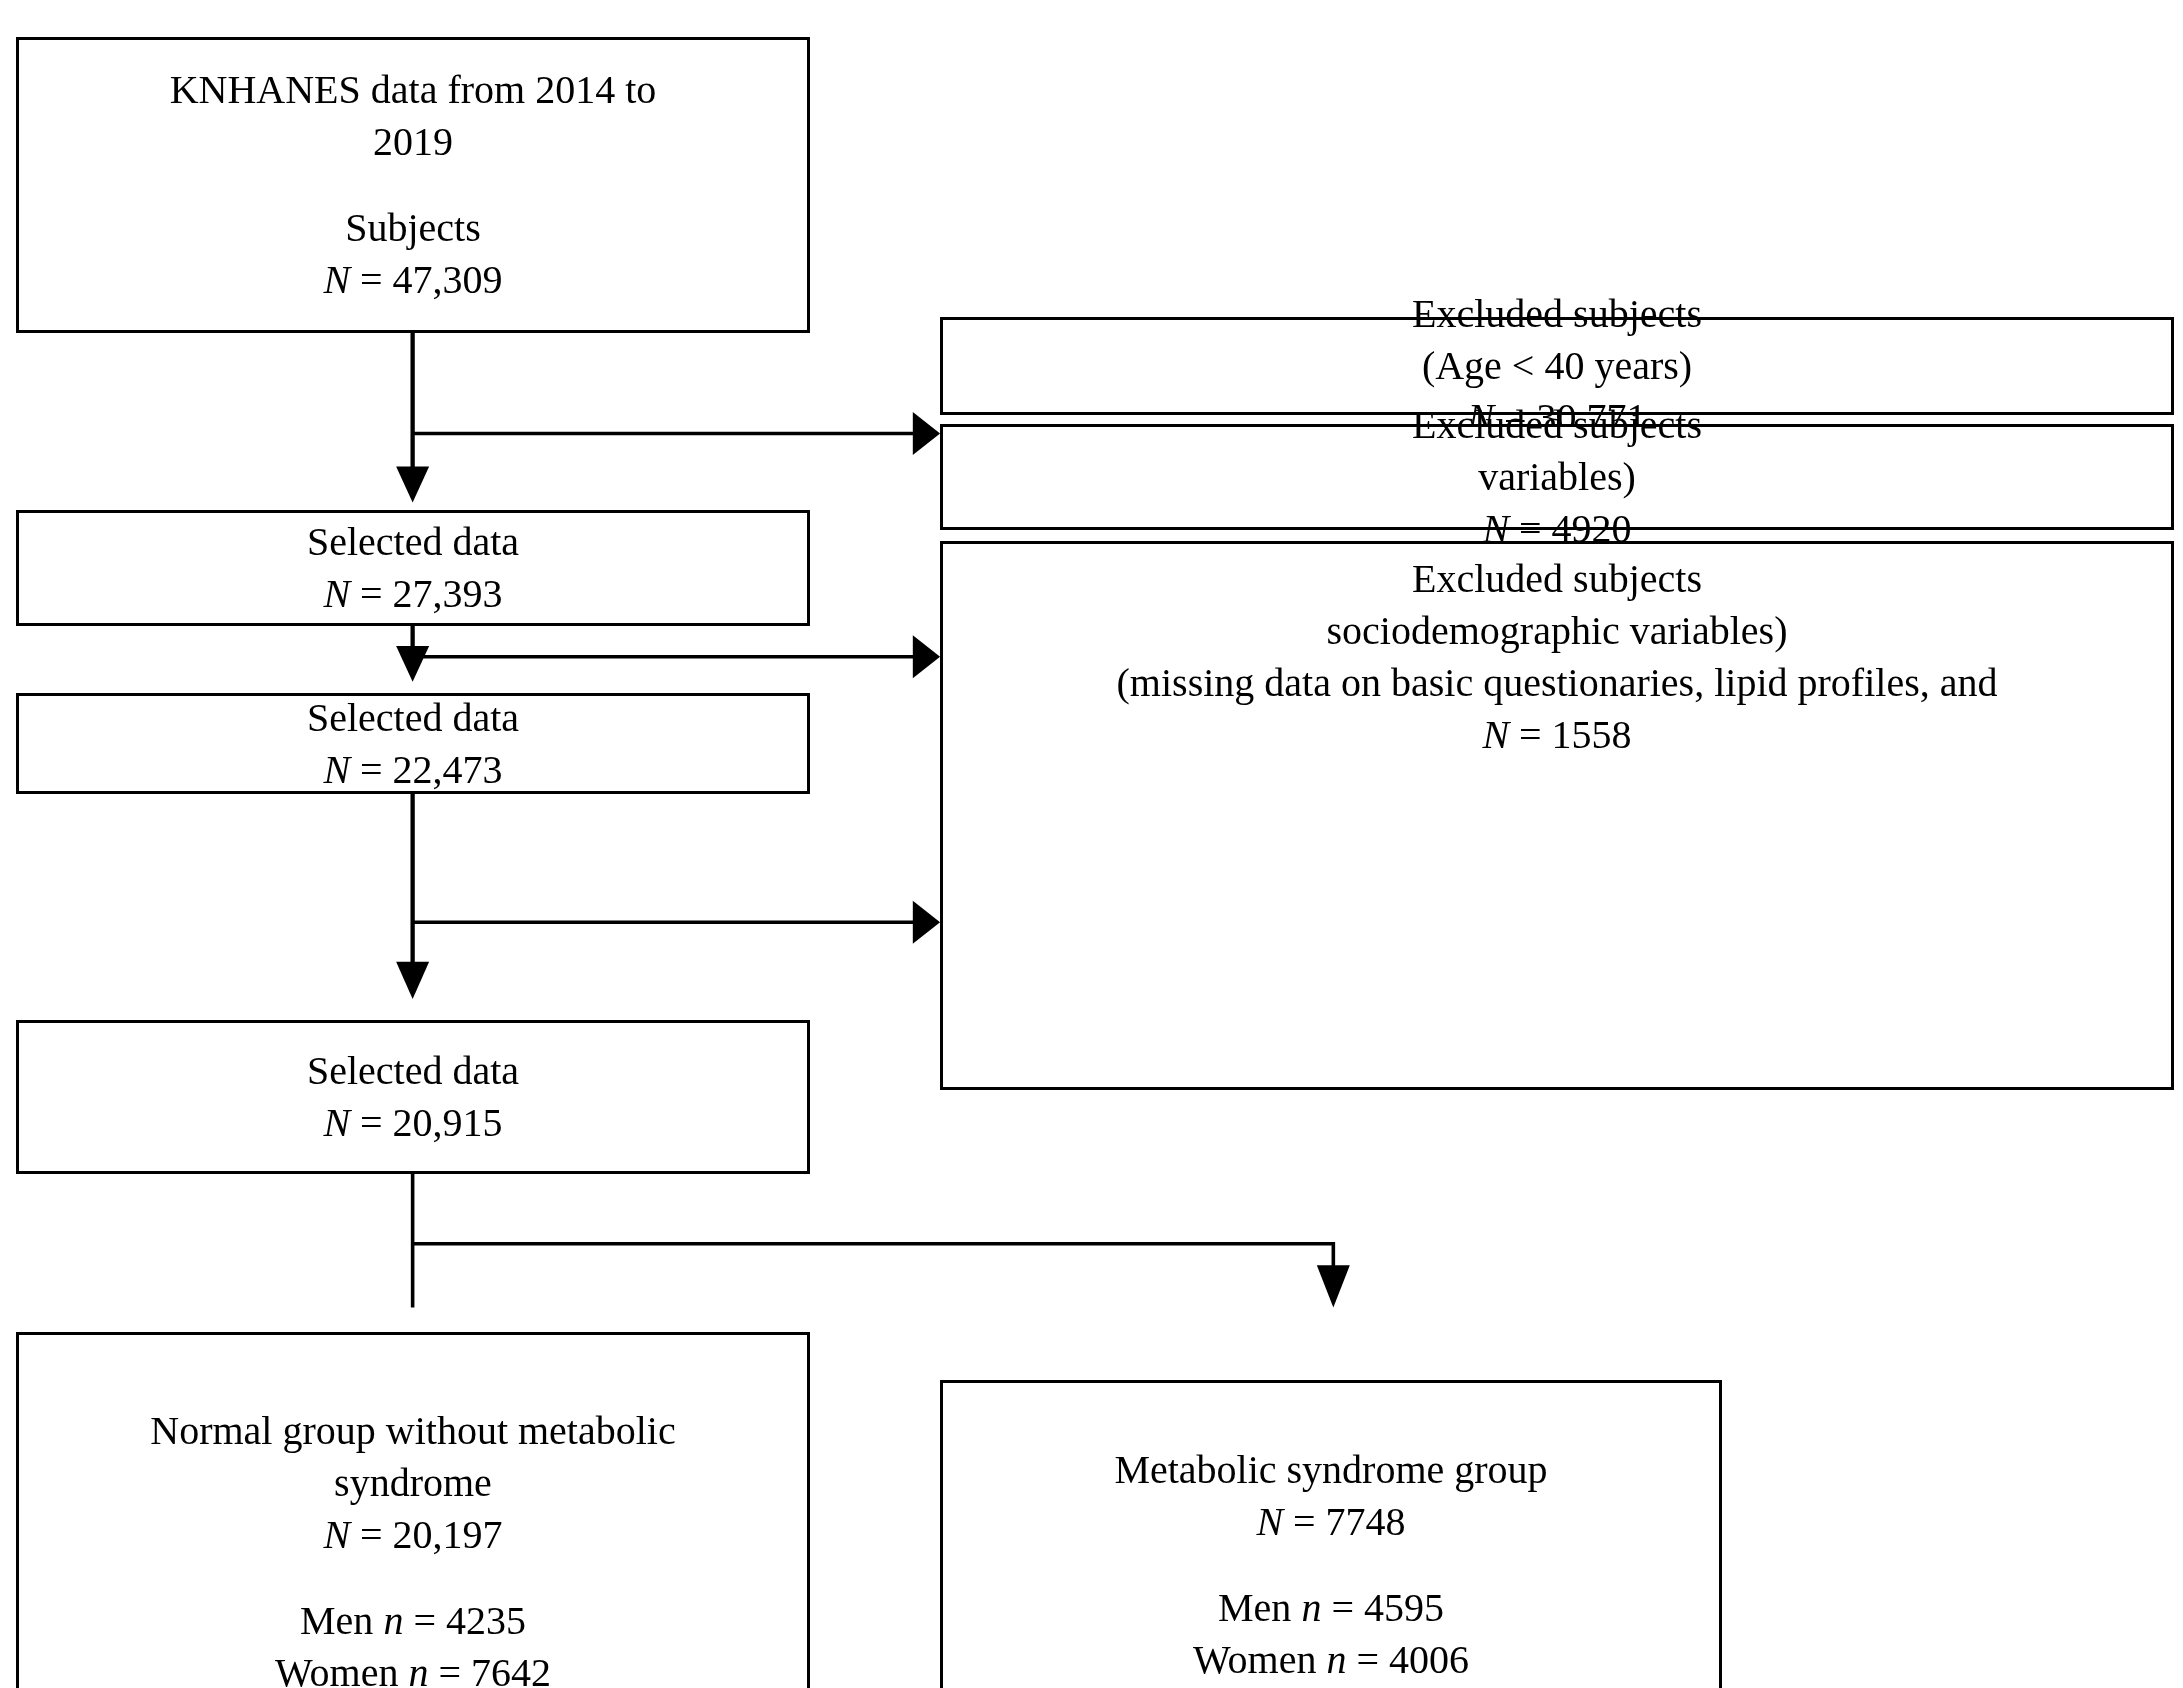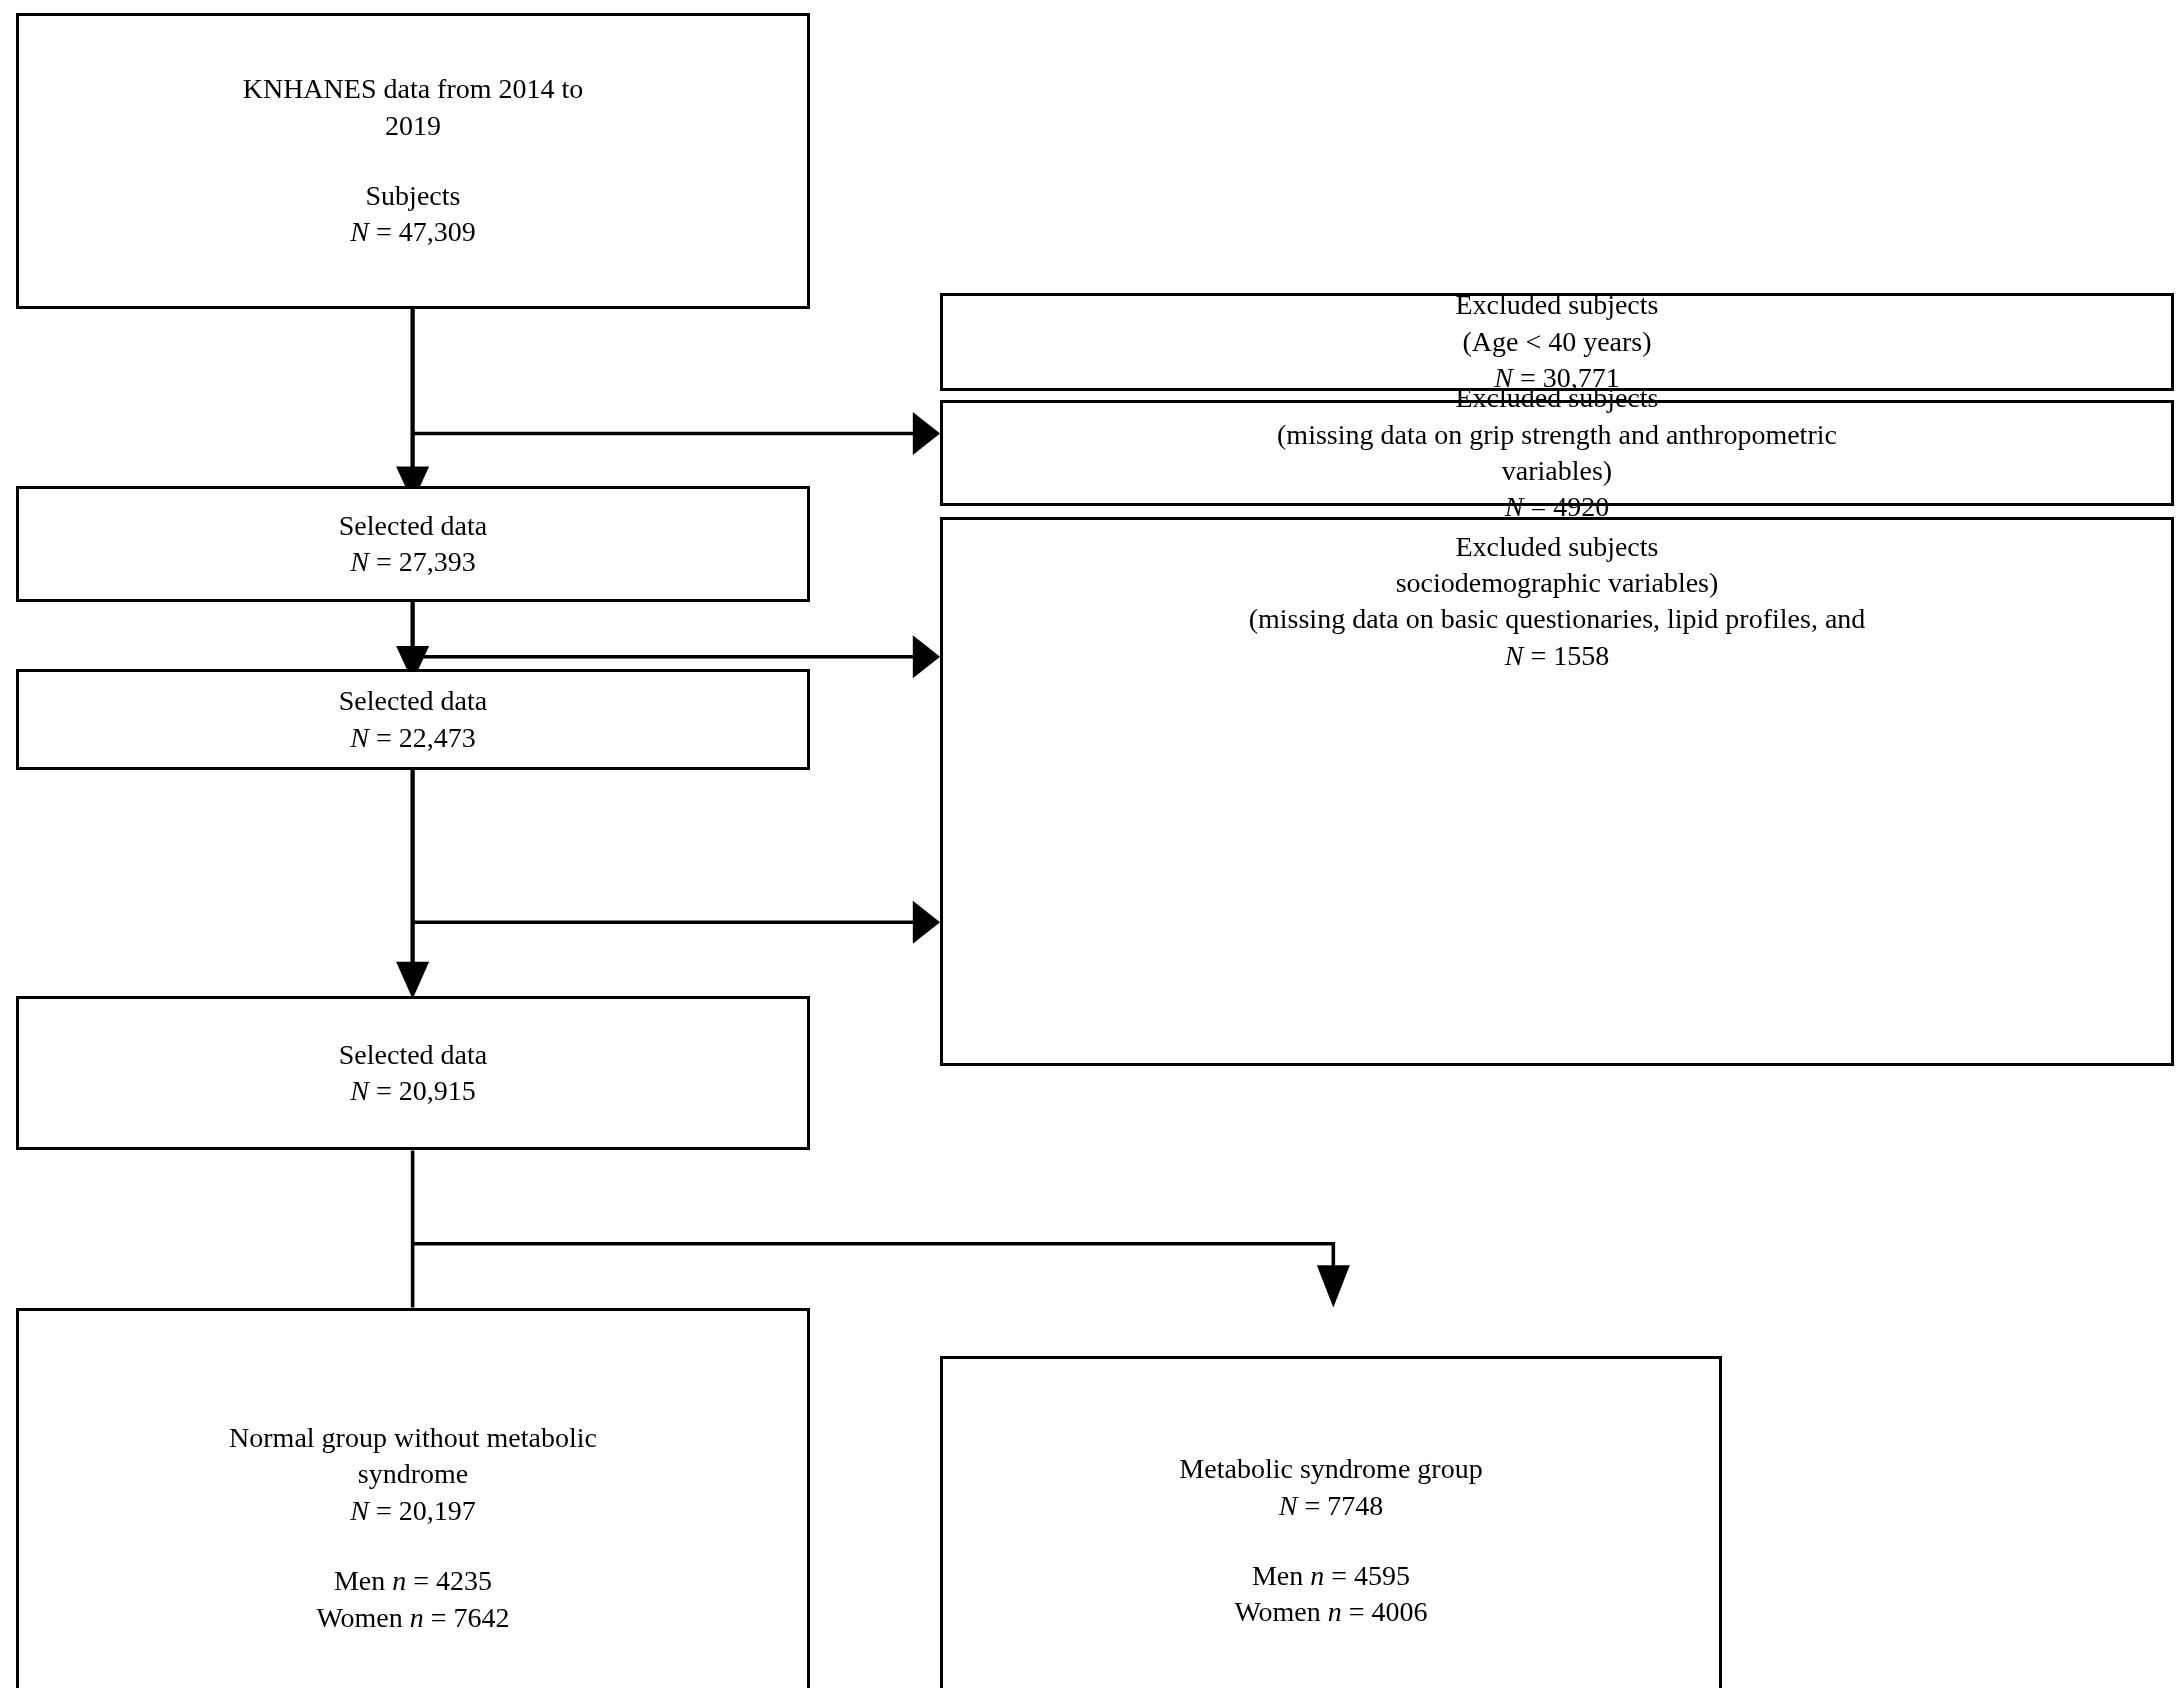--- a/index.html
+++ b/index.html
@@ -20,21 +20,22 @@
     position: absolute;
     box-sizing: border-box;
     border: 3.6px solid #000000;
     background: #ffffff;
     display: flex;
     flex-direction: column;
     align-items: center;
     justify-content: center;
     text-align: center;
     line-height: 1.30;
-    font-size: 28px;
+    font-size: 40px;
+    margin-top: 24px;
   }
   .node .line {
     display: block;
     white-space: nowrap;
   }
   .node .spacer {
     display: block;
     height: 34px;
   }
   .ital {
@@ -124,21 +125,20 @@
     <span class="line"><span class="ital">N</span><span> = 30,771</span></span>
   </div>
 
   <div class="node" style="left:16px; top:486px; width:794px; height:116px;">
     <span class="line">Selected data</span>
     <span class="line"><span class="ital">N</span><span> = 27,393</span></span>
   </div>
 
   <div class="node" style="left:940px; top:400px; width:1234px; height:106px;">
     <span class="line">Excluded subjects</span>
-    <span class="line">(missing data on grip strength and anthropometric</span>
     <span class="line">variables)</span>
     <span class="line"><span class="ital">N</span><span> = 4920</span></span>
   </div>
 
   <div class="node" style="left:16px; top:669px; width:794px; height:101px;">
     <span class="line">Selected data</span>
     <span class="line"><span class="ital">N</span><span> = 22,473</span></span>
   </div>
 
   <div class="node" style="left:940px; top:517px; width:1234px; height:549px; justify-content:flex-start; padding-top:8.6px;">

